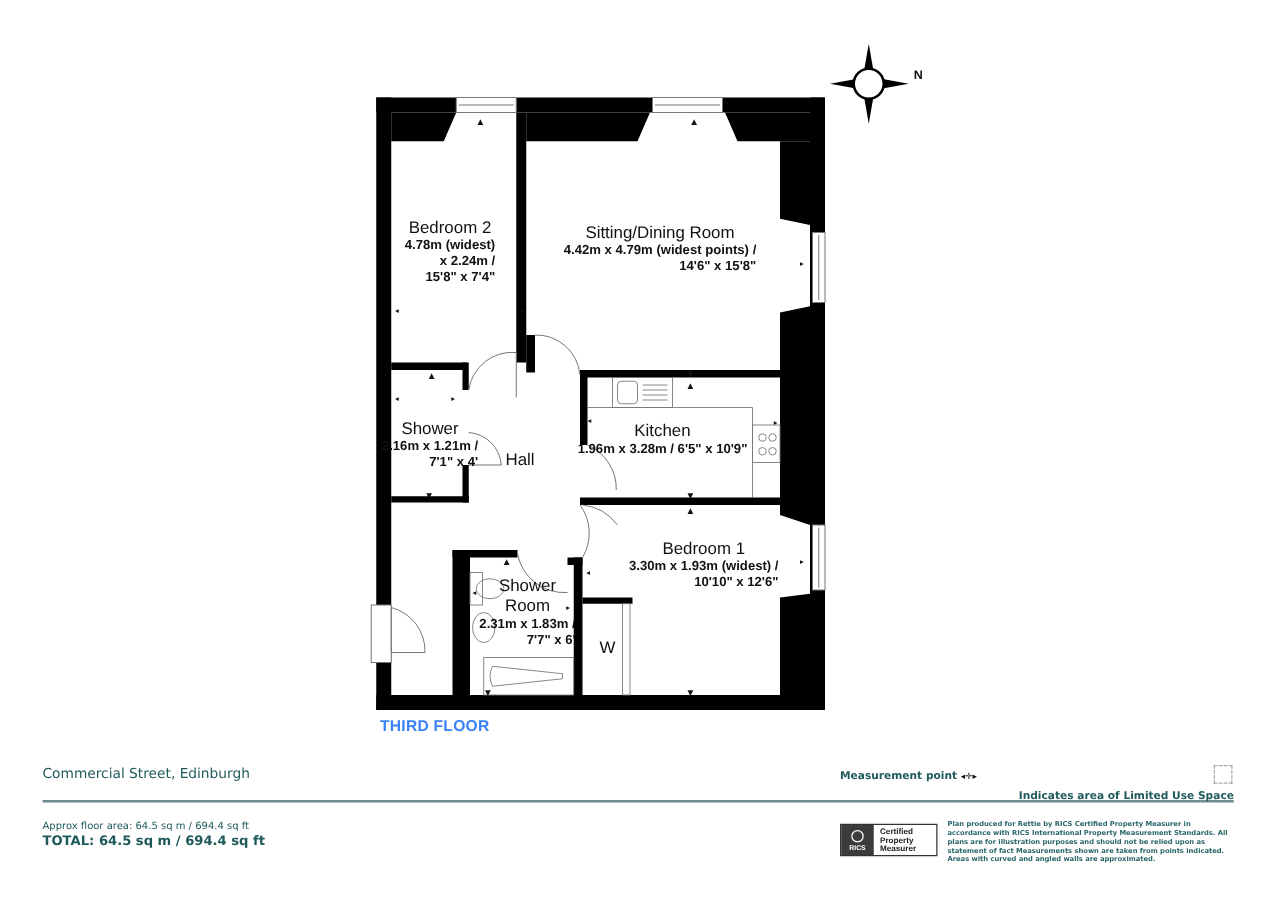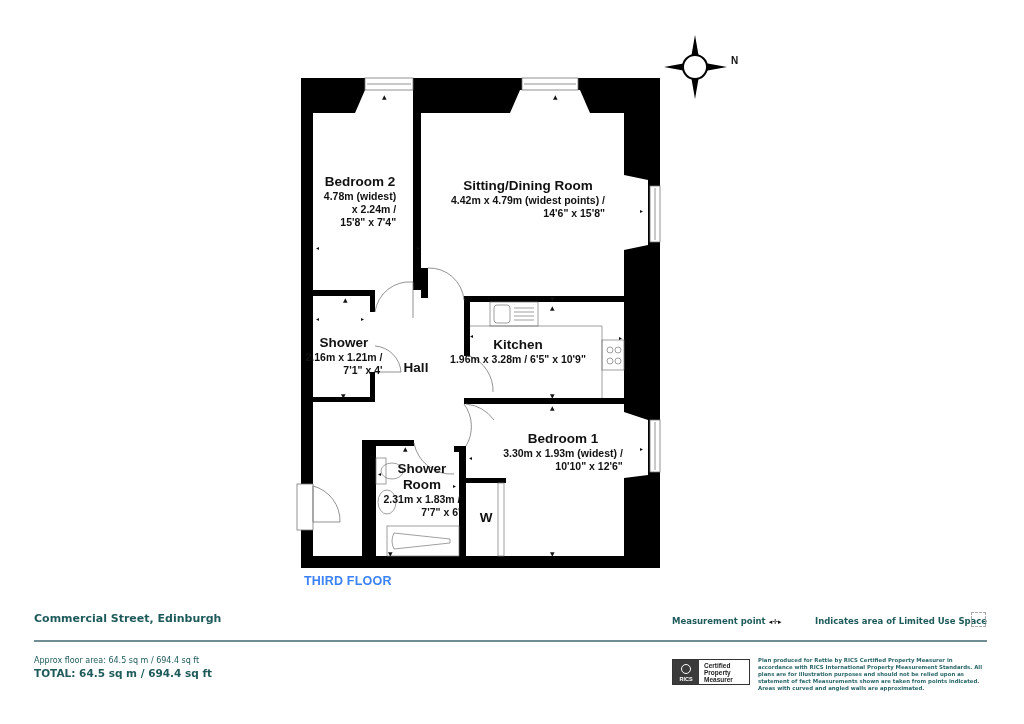--- a/index.html
+++ b/index.html
@@ -1,28 +1,28 @@
 <!DOCTYPE html>
 <html><head>
   <meta charset="utf-8">
   <style>
     html, body { margin: 0; padding: 0; background: #ffffff; }
     body { width: 1024px; height: 724px; position: relative; overflow: hidden; font-family: "Liberation Sans", sans-serif; }
     .plan { position: absolute; left: 0; top: 0; width: 1024px; height: 724px; }
     .room-label { position: absolute; text-align: center; color: #111; font-family: "Liberation Sans", sans-serif; white-space: nowrap; transform: translateX(-50%); }
-    .room-name { font-weight: bold; font-size: 13.5px; line-height: 16px; }
+    .room-name { font-weight: normal; font-size: 13.5px; line-height: 16px; }
     .room-dim { font-weight: bold; font-size: 10.5px; line-height: 13px; text-align: right; }
     .floor-label { position: absolute; left: 304px; top: 574px; font-weight: bold; font-size: 12.5px; color: #3b82f6; letter-spacing: 0.2px; }
     .teal { color: #1f5a5b; }
-    .addr { position: absolute; left: 34px; top: 612px; font-size: 11px; font-weight: bold; font-family: "DejaVu Sans", sans-serif; }
+    .addr { position: absolute; left: 34px; top: 612px; font-size: 11px; font-weight: normal; font-family: "DejaVu Sans", sans-serif; }
     .rule { position: absolute; left: 34px; top: 640px; width: 953px; height: 1.5px; background: #6f8d92; }
     .area { position: absolute; left: 34px; top: 656px; font-size: 8px; font-weight: normal; font-family: "DejaVu Sans", sans-serif; }
     .total { position: absolute; left: 34px; top: 667px; font-size: 10.5px; font-weight: bold; font-family: "DejaVu Sans", sans-serif; }
     .legend-mp { position: absolute; left: 672px; top: 616px; font-size: 8.5px; font-weight: bold; font-family: "DejaVu Sans", sans-serif; }
-    .legend-lu { position: absolute; left: 815px; top: 616px; font-size: 8.5px; font-weight: bold; font-family: "DejaVu Sans", sans-serif; }
+    .legend-lu { position: absolute; left: 815px; top: 632px; font-size: 8.5px; font-weight: bold; font-family: "DejaVu Sans", sans-serif; }
     .dash-box { position: absolute; left: 971px; top: 612px; width: 15px; height: 15px; border: 1px dashed #a9a9a9; box-sizing: border-box; }
     .rics { position: absolute; left: 672px; top: 659px; width: 78px; height: 26px; border: 1px solid #333; box-sizing: border-box; display: flex; }
     .rics-mark { width: 26px; height: 100%; background: #3b3b3b; color: #fff; font-size: 5.5px; font-weight: bold; display: flex; flex-direction: column; align-items: center; justify-content: flex-end; padding-bottom: 2px; box-sizing: border-box; }
     .rics-glyph { width: 8px; height: 8px; border: 1px solid #fff; border-radius: 50%; margin-bottom: 2px; }
     .rics-text { font-size: 6.5px; line-height: 7px; color: #222; font-weight: bold; padding: 2px 0 0 5px; }
     .disclaimer { position: absolute; left: 758px; top: 657px; width: 230px; font-size: 5.4px; line-height: 7px; font-weight: bold; font-family: "DejaVu Sans", sans-serif; color: #2a6668; }
     .compass-n { position: absolute; left: 731px; top: 55px; font-size: 10px; font-weight: bold; color: #111; }
   </style>
 </head>
 <body>
@@ -188,21 +188,21 @@
 <div class="room-label" style="left:344px; top:335px;">
   <div class="room-name">Shower</div>
   <div class="room-dim">2.16m x 1.21m /</div>
   <div class="room-dim">7'1" x 4'</div>
 </div>
 
 <div class="room-label" style="left:416px; top:360px;">
   <div class="room-name">Hall</div>
 </div>
 
-<div class="room-label" style="left:518px; top:337px;">
+<div class="room-label" style="left:530px; top:337px;">
   <div class="room-name">Kitchen</div>
   <div class="room-dim">1.96m x 3.28m / 6'5" x 10'9"</div>
 </div>
 
 <div class="room-label" style="left:563px; top:431px;">
   <div class="room-name">Bedroom 1</div>
   <div class="room-dim">3.30m x 1.93m (widest) /</div>
   <div class="room-dim">10'10" x 12'6"</div>
 </div>
 

